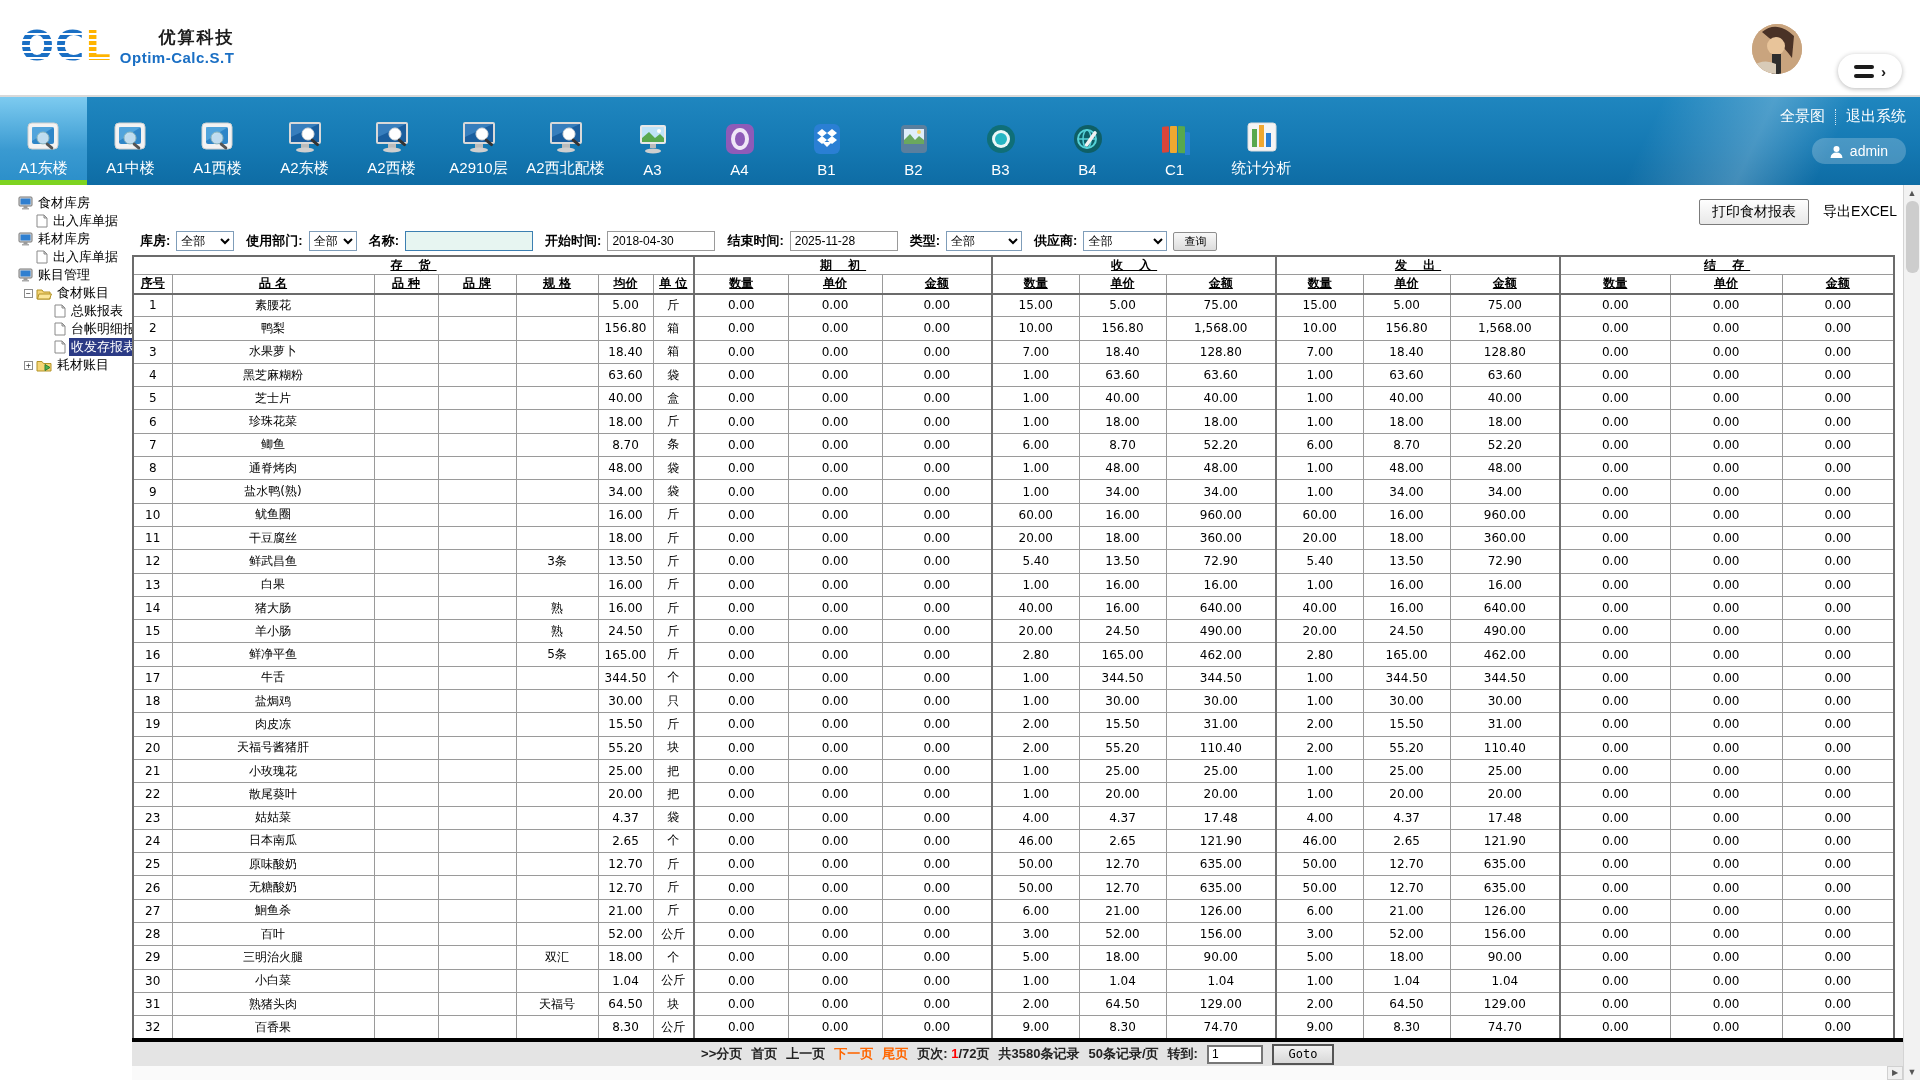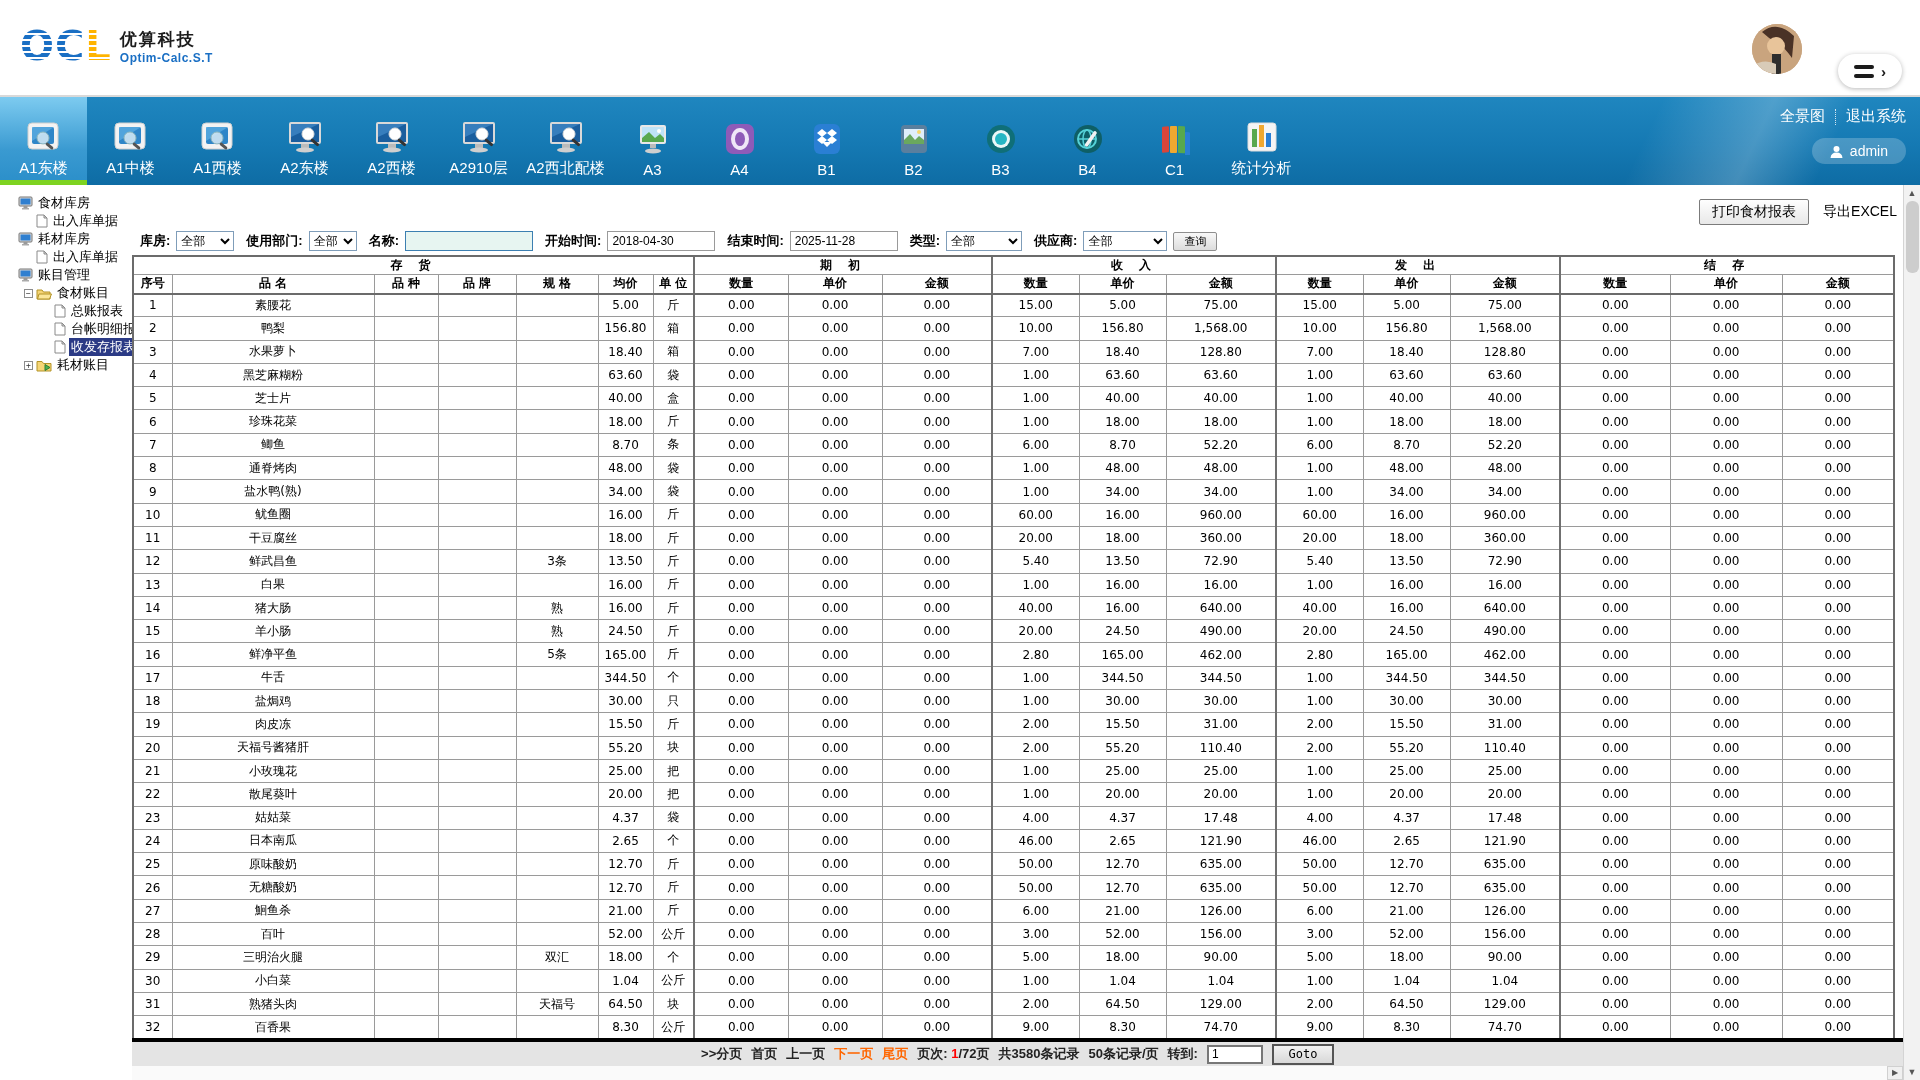--- a/index.html
+++ b/index.html
@@ -1,33 +1,33 @@
 <!DOCTYPE html>
 <html><head>
 <meta charset="utf-8">
 <style>
   * { margin:0; padding:0; box-sizing:border-box; }
   html,body { width:1920px; height:1080px; overflow:hidden; background:#fff;
               font-family:"Liberation Sans","DejaVu Sans",sans-serif; }
   .screen { width:1920px; height:1080px; position:relative; display:flex; flex-direction:column; }
 
   
-  .top-header { height:97px; background:#fff; position:relative; border-bottom:2px solid #d9d9d9; flex:none; }
+  .top-header { height:97px; background:#fff; position:relative; border-bottom:2px solid #d9d9d9; flex:none;text-align:right; }
   .logo { position:absolute; left:20px; top:26px; display:flex; align-items:center; }
   .logo-letters { font-weight:900; font-size:40px; line-height:40px; letter-spacing:1px;
                   font-family:"DejaVu Sans",sans-serif; }
   .logo-oc { color:#1a6fc4;
      background:repeating-linear-gradient(180deg,#1a6fc4 0 4px,#ffffff 4px 6px);
      -webkit-background-clip:text; background-clip:text; -webkit-text-fill-color:transparent; }
   .logo-l { color:#ffb400;
      background:repeating-linear-gradient(180deg,#ffb400 0 4px,#ffffff 4px 6px);
      -webkit-background-clip:text; background-clip:text; -webkit-text-fill-color:transparent; }
   .logo-text { margin-left:8px; display:flex; flex-direction:column; justify-content:center; }
   .logo-name { font-size:17px; font-weight:700; color:#1b1b1b; letter-spacing:2px; }
-  .logo-sub { font-size:12px; font-weight:700; color:#1a6fc4; letter-spacing:.5px; }
+  .logo-sub { font-size:15px; font-weight:700; color:#1a6fc4; letter-spacing:.5px; }
   .avatar { position:absolute; right:118px; top:24px; width:50px; height:50px; border-radius:50%;
             overflow:hidden; background:#c9a47e; }
   .menu-pill { position:absolute; right:18px; top:54px; width:64px; height:34px; border-radius:17px;
                background:#fff; box-shadow:0 1px 5px rgba(0,0,0,.28); display:flex; align-items:center;
                justify-content:center; gap:7px; cursor:pointer; }
   .menu-bars { display:flex; flex-direction:column; gap:5px; }
   .menu-bars i { display:block; width:20px; height:4px; background:#1b1b1b; border-radius:2px; }
   .menu-chev { font-size:15px; color:#1b1b1b; font-weight:700; }
 
   
@@ -76,21 +76,21 @@
   .search-btn { font-size:11px; padding:1px 10px; background:linear-gradient(180deg,#f8f8f8,#dcdcdc);
                 border:1px solid #8e8e8e; border-radius:2px; cursor:pointer; font-weight:400; }
   .filter-row label { margin-left:6px; }
 
   
   .table-clip { height:783px; flex:none; overflow:hidden; }
   table.report { border-collapse:collapse; table-layout:fixed; font-size:12px; color:#000;
                  font-family:"DejaVu Sans",sans-serif; }
   table.report th, table.report td { border:1px solid #9a9a9a; text-align:center; overflow:hidden;
                  white-space:nowrap; padding:0 2px; }
-  table.report thead th { font-weight:700; background:#fff; }
+  table.report thead th { font-weight:700; background:#fff;text-decoration:underline; }
   tr.group-row th { height:18px; border-top:2px solid #6b6b6b; letter-spacing:6px; }
   tr.cols-row th { height:19px; border-bottom:2px solid #6b6b6b; }
   table.report tbody tr { height:23.3px; }
   table.report .ge { border-left:2px solid #707070; }
   table.report tr > *:first-child { border-left:2px solid #6b6b6b; }
   table.report tr > *:last-child { border-right:2px solid #6b6b6b; }
 
   
   .pagination { height:28px; flex:none; background:#e4e4e4; border-top:4px solid #000000;
                 display:flex; align-items:center; justify-content:center; gap:9px;

